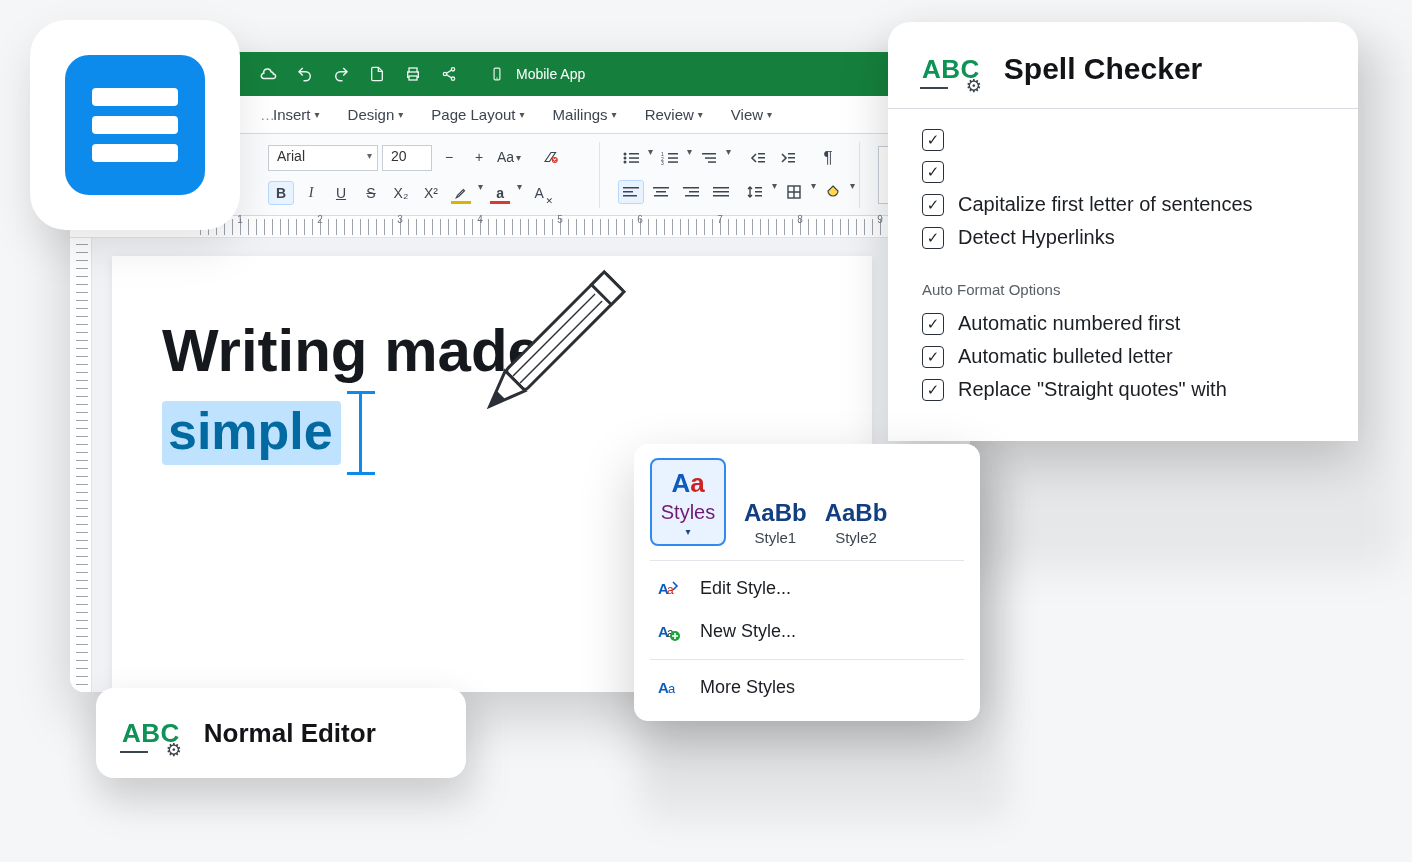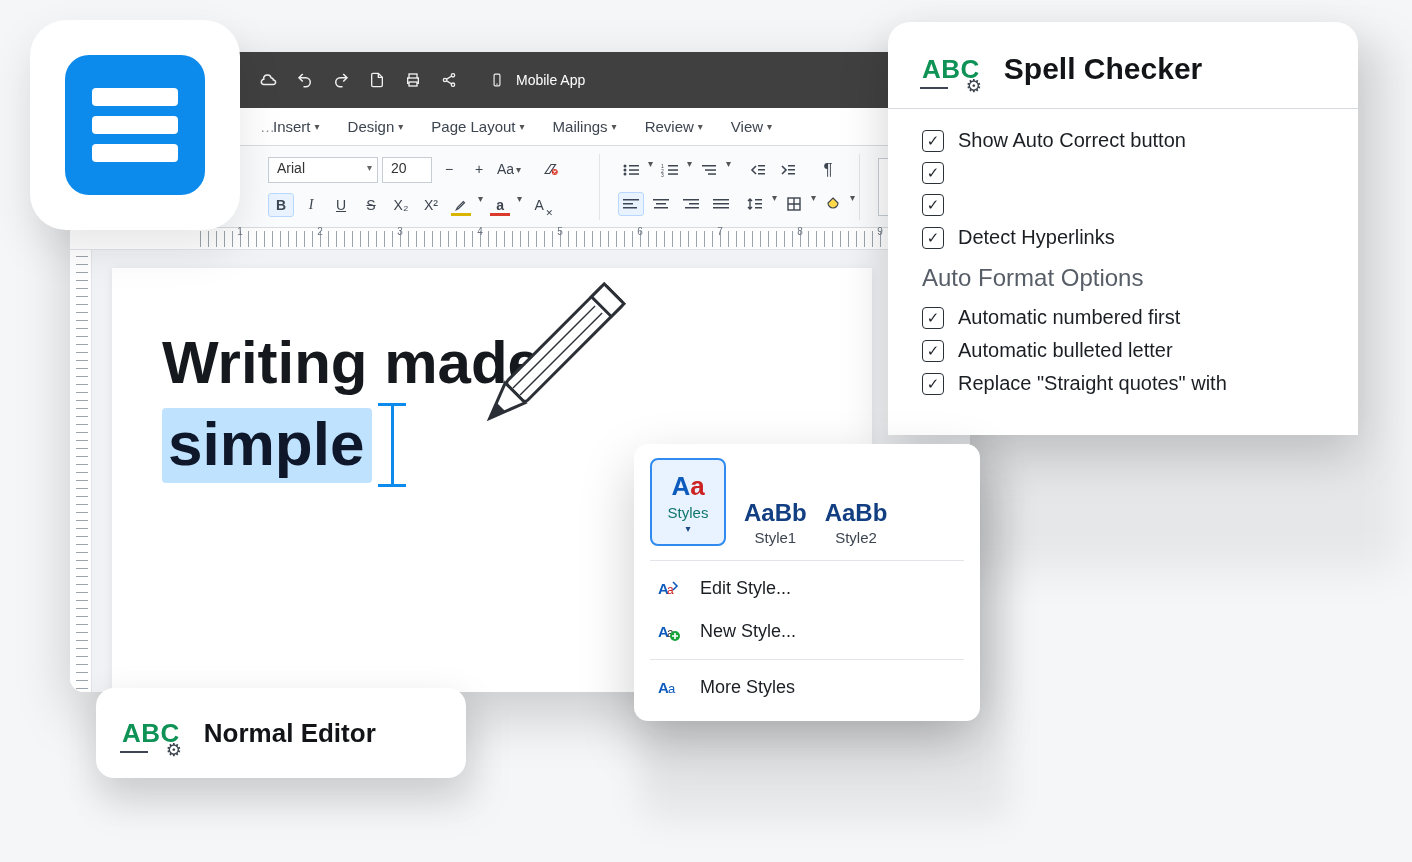--- a/index.html
+++ b/index.html
@@ -6,21 +6,21 @@
   body { margin:0; width:1412px; height:862px; font-family:"Segoe UI",Arial,sans-serif; background:#f5f6f8; position:relative; overflow:hidden; }
   .abs { position:absolute; }
 
   
   .logo-tile { left:30px; top:20px; width:210px; height:210px; background:#fff; border-radius:36px; box-shadow:0 18px 45px rgba(0,0,0,0.10); display:flex; align-items:center; justify-content:center; z-index:40; }
   .logo-inner { width:140px; height:140px; background:#0d8bec; border-radius:24px; display:flex; flex-direction:column; align-items:center; justify-content:center; gap:10px; }
   .logo-bar { width:86px; height:18px; background:#fff; border-radius:4px; }
 
   
   .editor { left:70px; top:52px; width:900px; height:640px; background:#fff; border-radius:14px; box-shadow:0 22px 56px rgba(0,0,0,0.18); overflow:hidden; z-index:10; }
-  .titlebar { height:56px; background:#404040; display:flex; align-items:center; padding-left:190px; gap:18px; color:#fff; font-size:14px; }
+  .titlebar { height:44px; background:#15803d; display:flex; align-items:center; padding-left:190px; gap:18px; color:#fff; font-size:14px; }
   .titlebar .ticon { width:18px; height:18px; display:flex; align-items:center; justify-content:center; opacity:0.92; }
   .titlebar .mobile { display:flex; align-items:center; gap:10px; margin-left:12px; }
   .menubar { height:38px; border-bottom:1px solid #d8dce1; display:flex; align-items:center; padding-left:190px; gap:28px; color:#3d4550; font-size:15px; background:#fff;}
   .menu-item { display:flex; align-items:center; gap:4px; cursor:pointer; }
   .caret { font-size:10px; color:#555; }
 
   .toolbar { background:#fafbfc; border-bottom:1px solid #d8dce1; padding:8px 10px 8px 190px; display:flex; gap:10px; align-items:center; flex-wrap:wrap; height:82px;}
   .tb-group { display:flex; align-items:center; gap:4px; padding:0 8px; border-right:1px solid #e1e4e8; height:66px; flex-wrap:wrap; align-content:center;}
   .tb-group:last-child{border-right:none;}
   .tb-btn { min-width:26px; height:24px; display:flex; align-items:center; justify-content:center; font-size:14px; color:#3d4550; border-radius:3px; cursor:pointer;}
@@ -40,50 +40,50 @@
   .ruler-h .ticks { position:absolute; left:130px; right:10px; top:3px; height:16px; background:repeating-linear-gradient(to right,#9ba3ad 0,#9ba3ad 1px,transparent 1px,transparent 8px);}
   .ruler-h .nums { position:absolute; left:130px; top:-2px; display:flex; font-size:10px; color:#6a7480;}
   .ruler-h .nums span{ width:80px; text-align:center;}
   .content-wrap{ display:flex; height:calc(100% - 44px - 38px - 82px - 22px);}
   .ruler-v { width:22px; background:#fff; border-right:1px solid #e1e4e8; position:relative;}
   .ruler-v .ticks { position:absolute; top:6px; bottom:6px; left:6px; width:12px; background:repeating-linear-gradient(to bottom,#9ba3ad 0,#9ba3ad 1px,transparent 1px,transparent 8px);}
   .page { flex:1; background:#f0f2f5; padding:18px 20px; overflow:hidden;}
   .sheet{ width:760px; height:440px; background:#fff; box-shadow:0 2px 10px rgba(0,0,0,0.07); position:relative; padding:60px 50px;}
   .heading{ font-size:60px; font-weight:800; color:#15181c;}
   .simple-line{ display:inline-flex; align-items:center; position:relative; margin-top:6px;}
-  .simple-highlight{ background:#bfe2ff; color:#0f172a; font-size:62px; font-weight:700; padding:0 8px 4px 6px; border-radius:4px;}
+  .simple-highlight{ background:#bfe2ff; color:#0369a1; font-size:52px; font-weight:700; padding:0 8px 4px 6px; border-radius:4px;}
   .cursor-caret{ width:28px; height:84px; position:relative; margin-left:6px;}
   .cursor-caret::before,.cursor-caret::after{content:""; position:absolute; left:0; right:0; height:3px; background:#0d8bec;}
   .cursor-caret::before{top:0;} .cursor-caret::after{bottom:0;}
   .cursor-caret .stem{position:absolute; left:50%; top:0; bottom:0; width:3px; margin-left:-1.5px; background:#0d8bec;}
   .pencil{ position:absolute; left:320px; top:-12px; transform:rotate(0deg);}
 
   
   .theme-card { left:96px; top:688px; width:370px; height:90px; background:#fff; border-radius:18px; box-shadow:0 14px 40px rgba(0,0,0,0.14); display:flex; align-items:center; gap:24px; padding:0 26px; z-index:35;}
   .abc-badge { display:flex; flex-direction:column; align-items:center; position:relative;}
   .abc-text{ font-weight:800; font-size:26px; color:#0f9256; font-family:"Segoe UI",sans-serif; letter-spacing:0.5px;}
   .abc-gear{ position:absolute; right:-2px; bottom:-12px; font-size:18px; color:#3d4550;}
   .abc-line{ position:absolute; left:-2px; bottom:-4px; width:28px; height:1.5px; background:#3d4550;}
   .card-title{ font-size:26px; font-weight:800; color:#121417;}
 
   
   .spell-panel { left:888px; top:22px; width:470px; background:#fff; border-radius:22px 22px 0 0; box-shadow:0 20px 50px rgba(0,0,0,0.18); z-index:30; padding:30px 32px 30px 34px; }
   .spell-head{ display:flex; align-items:center; gap:24px; margin-bottom:22px;}
   .check-row{ display:flex; align-items:center; gap:14px; font-size:20px; color:#1b1f24; margin:10px 0;}
   .chk{ width:22px; height:22px; border:1.5px solid #2b3138; border-radius:4px; display:flex; align-items:center; justify-content:center; font-size:15px; color:#1b1f24;}
-  .section-label{ font-size:24px; color:#575e67; margin:15px 0 14px;}
+  .section-label{ font-size:15px; color:#575e67; margin:32px 0 14px;}
   .spell-rule{ height:1px; background:#d6dade; margin:8px -32px 20px -34px;}
 
   
   .styles-pop { left:634px; top:444px; width:346px; background:#fff; border-radius:14px; box-shadow:0 22px 56px rgba(0,0,0,0.20); z-index:32; padding:14px 16px 6px;}
   .styles-top{ display:flex; gap:18px; align-items:flex-end; border-bottom:1px solid #e2e5ea; padding-bottom:14px;}
   .styles-btn{ width:76px; height:88px; border:2px solid #2f8bef; background:#e9f3ff; border-radius:8px; display:flex; flex-direction:column; align-items:center; justify-content:center; gap:2px; color:#0a4ea0;}
   .styles-btn .aa{ font-size:26px; font-weight:600;}
   .styles-btn .aa .redA{color:#c22;}
-  .styles-btn .lbl{ font-size:15px; color:#0f766e;}
+  .styles-btn .lbl{ font-size:20px; color:#701a75;}
   .styles-btn .dd{ font-size:10px; color:#1b4a87;}
   .style-opt{ text-align:center; }
   .style-opt .samp{ font-size:24px; font-weight:700; color:#123f82;}
   .style-opt .nm{ font-size:15px; color:#3d4550; margin-top:2px;}
   .menu-list{ padding:6px 0;}
   .menu-row{ display:flex; align-items:center; gap:18px; padding:11px 6px; font-size:18px; color:#1b1f24; cursor:pointer;}
   .menu-row .mi{ width:26px; display:flex; justify-content:center;}
   .sep{ height:1px; background:#e2e5ea; margin:6px 0;}
 
   
@@ -400,27 +400,27 @@
     <div class="abc-badge">
       <span class="abc-text">ABC</span>
       <span class="abc-line"></span>
       <span class="abc-gear">⚙</span>
     </div>
     <span class="card-title" style="font-size:30px">Spell Checker</span>
   </div>
   <div class="spell-rule"></div>
   <div class="check-row">
       <span class="chk">✓</span>
-      <span>Show Auto Correct button</span>
-    </div>
-  <div class="check-row">
-      <span class="chk">✓</span>
-    </div>
-  <div class="check-row">
-      <span class="chk">✓</span>
+    </div>
+  <div class="check-row">
+      <span class="chk">✓</span>
+    </div>
+  <div class="check-row">
+      <span class="chk">✓</span>
+      <span>Capitalize first letter of sentences</span>
     </div>
   <div class="check-row">
       <span class="chk">✓</span>
       <span>Detect Hyperlinks</span>
     </div>
   <div class="section-label">Auto Format Options</div>
   <div class="check-row">
       <span class="chk">✓</span>
       <span>Automatic numbered first</span>
     </div>

